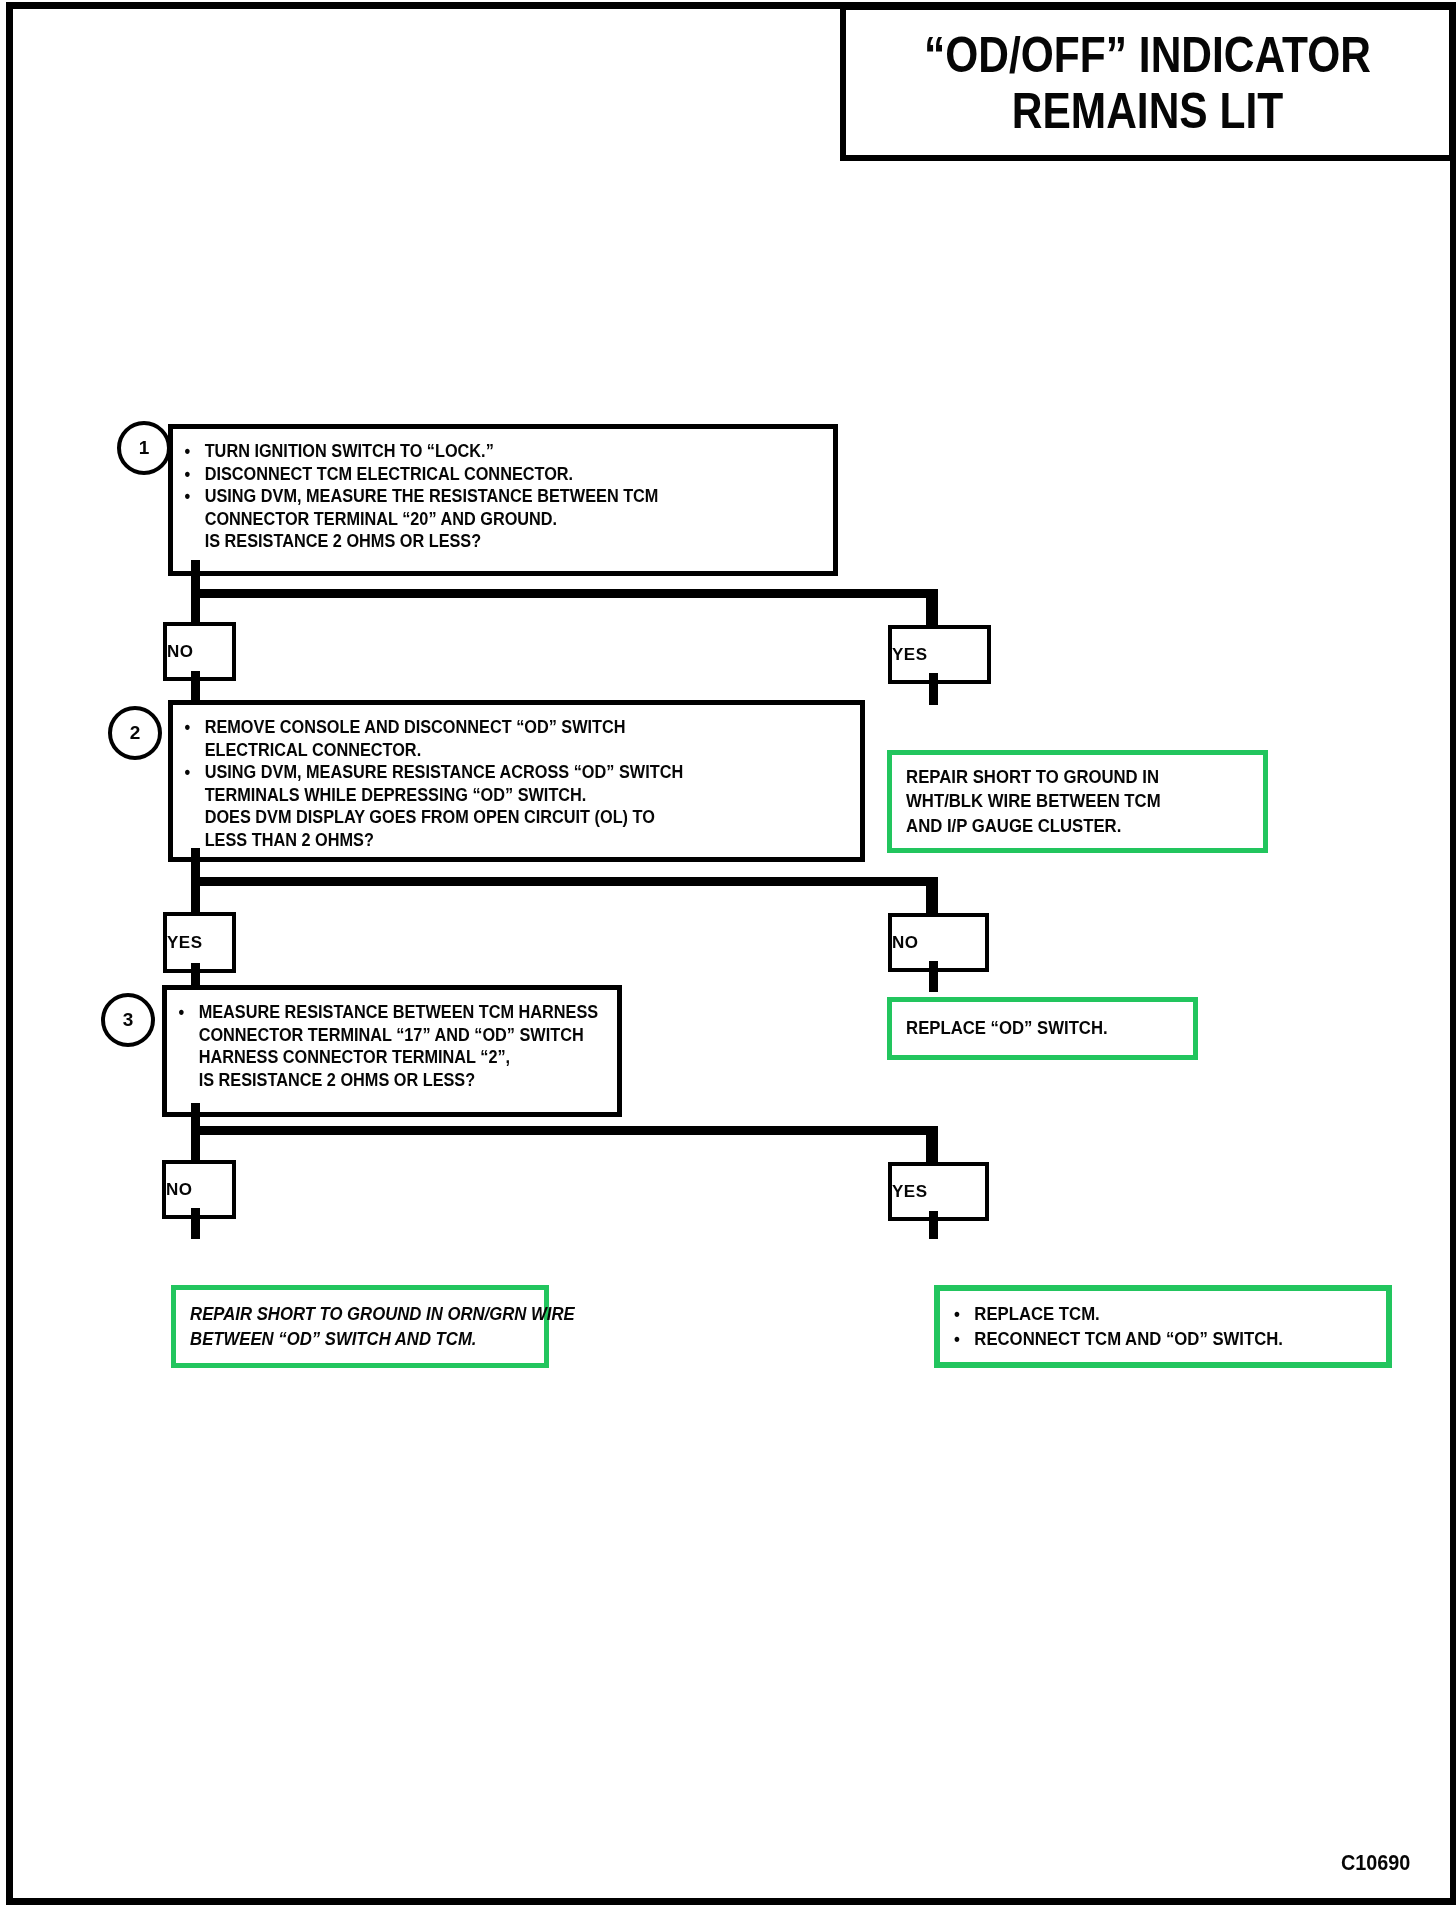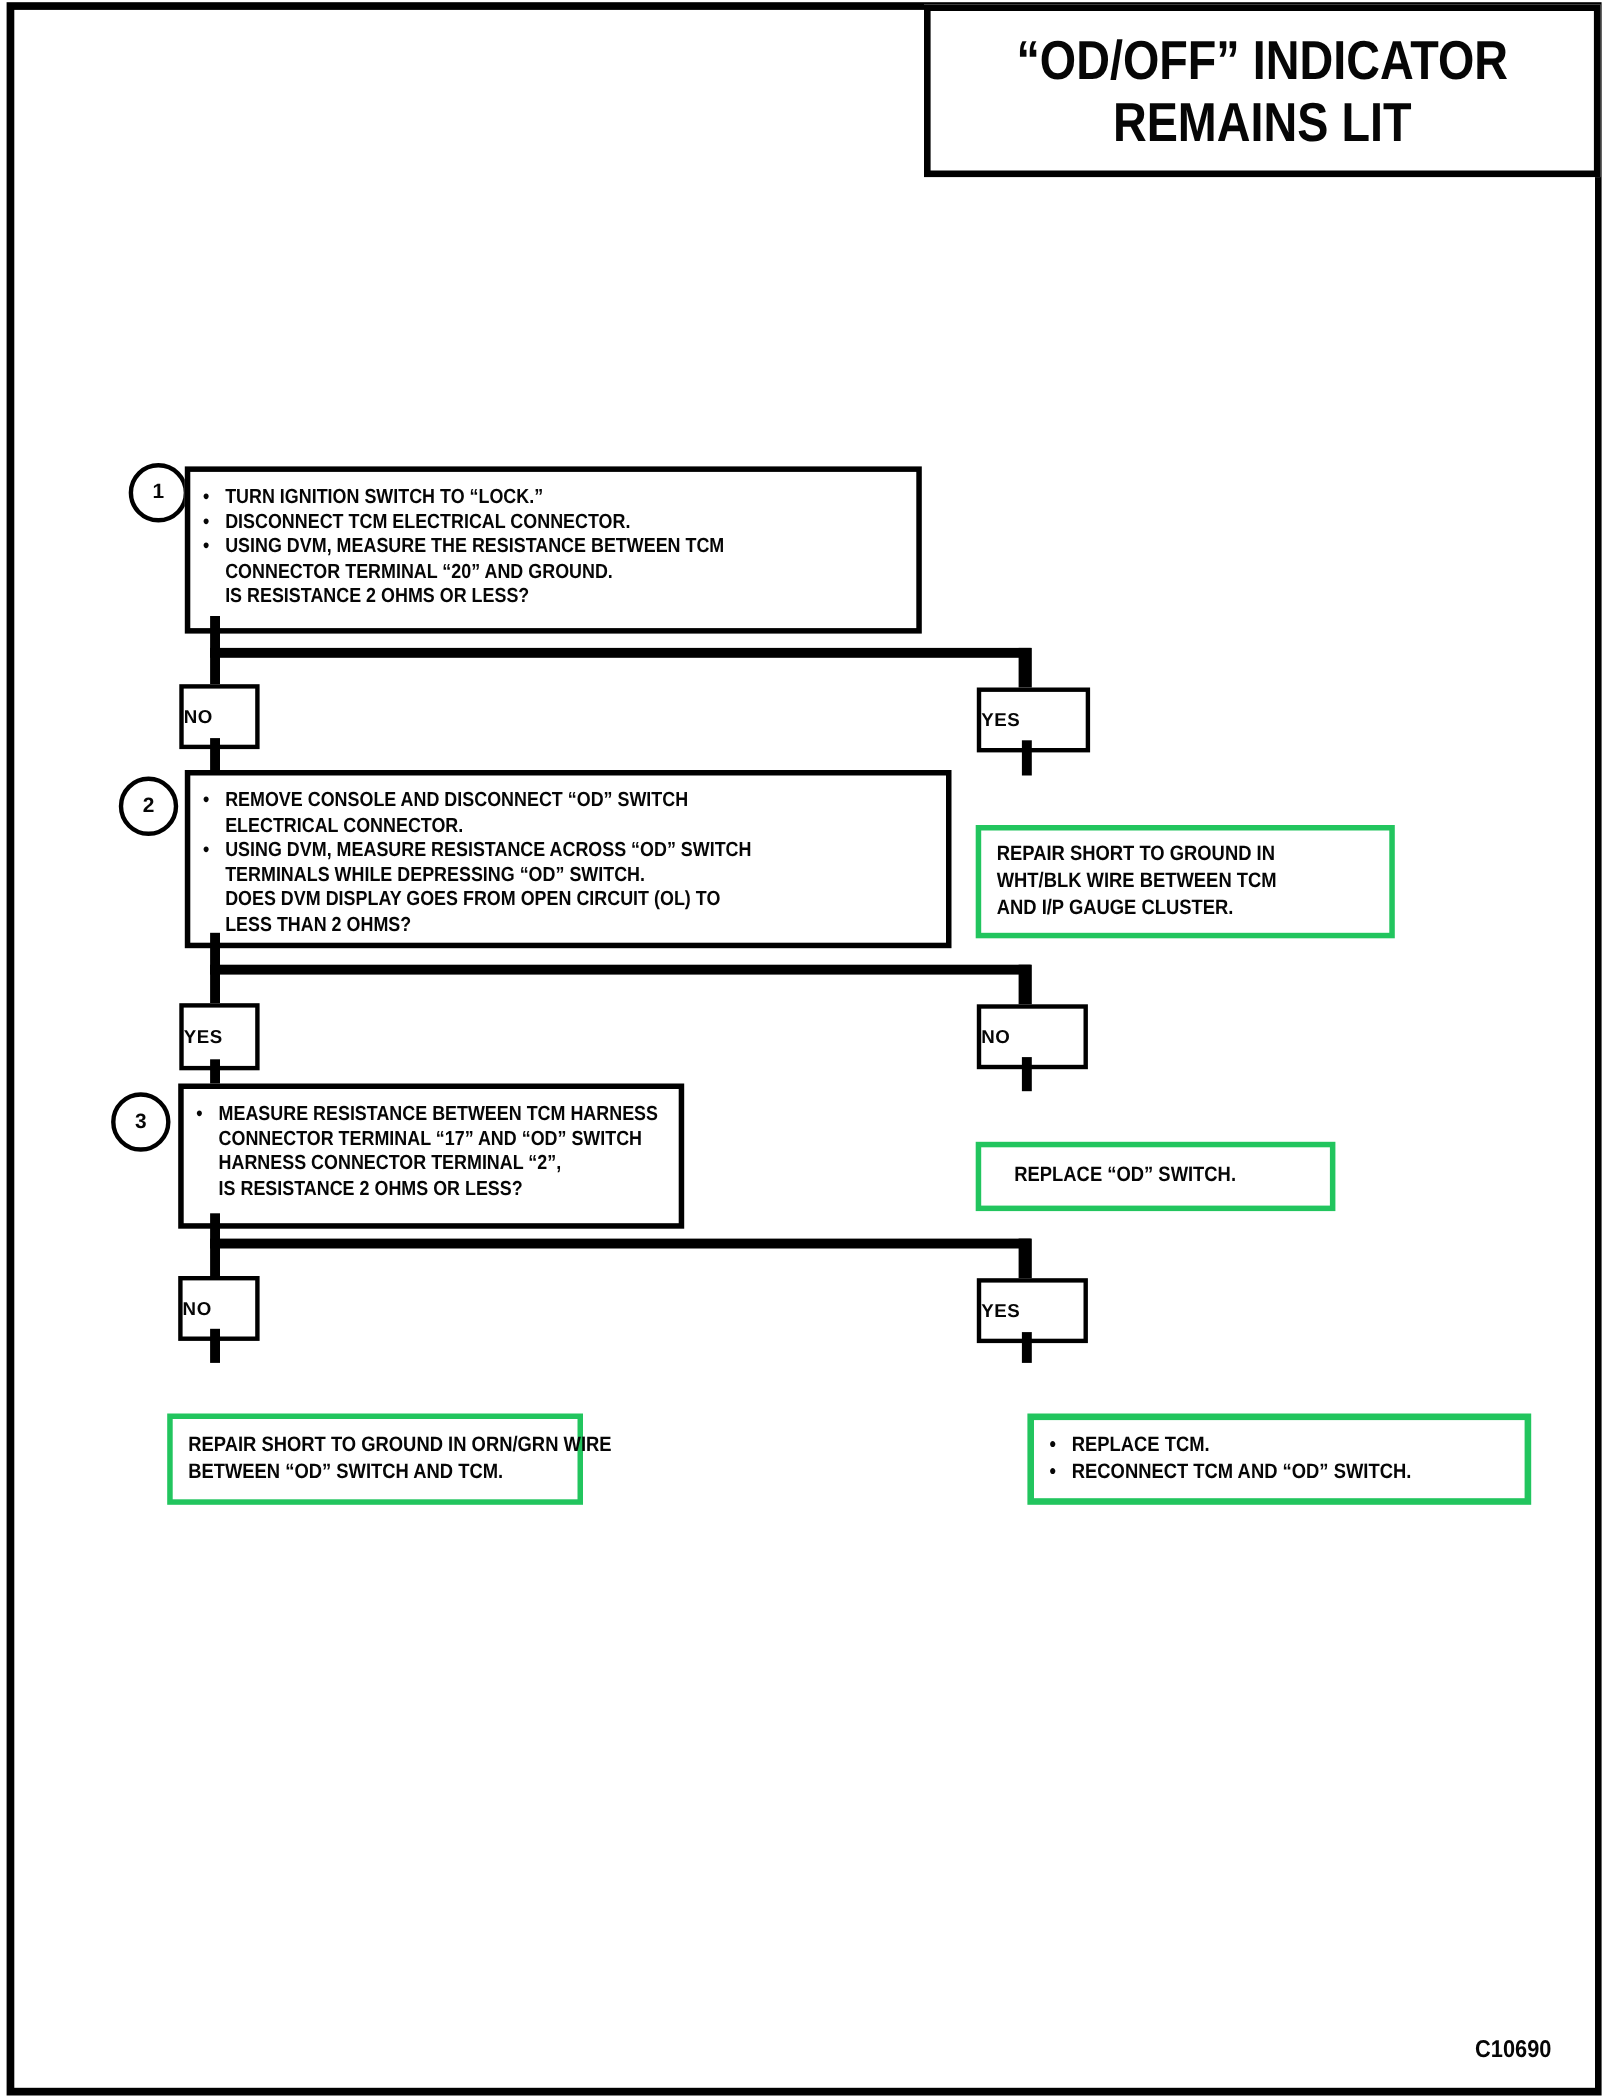--- a/index.html
+++ b/index.html
@@ -151,21 +151,21 @@
 <div class="lbl" style="left:163px; top:912px; width:65px; height:53px;">
   <span>YES</span>
 </div>
 <div class="lbl" style="left:888px; top:913px; width:93px; height:51px;">
   <span>NO</span>
 </div>
 
 <div class="cline" style="left:191px; top:963px; width:9px; height:24px;"></div>
 <div class="cline" style="left:929px; top:961px; width:9px; height:31px;"></div>
 
-<div class="resbox" style="left:887px; top:990px; width:301px; height:53px;padding-left:16px;">
+<div class="resbox" style="left:887px; top:949px; width:301px; height:53px;">
   <div class="res-text">REPLACE “OD” SWITCH.</div>
 </div>
 
 <div class="circle" style="left:101px; top:993px;">
   <span>3</span>
 </div>
 <div class="stepbox" style="left:162px; top:985px; width:450px; height:122px;">
   <div class="step-text">
     <div class="ln">
         <span class="mk">•</span>
@@ -193,21 +193,21 @@
 <div class="lbl" style="left:162px; top:1160px; width:66px; height:51px;">
   <span>NO</span>
 </div>
 <div class="lbl" style="left:888px; top:1162px; width:93px; height:51px;">
   <span>YES</span>
 </div>
 
 <div class="cline" style="left:191px; top:1208px; width:9px; height:31px;"></div>
 <div class="cline" style="left:929px; top:1211px; width:9px; height:28px;"></div>
 
-<div class="resbox" style="left:152px; top:1237px; width:368px; height:73px;">
+<div class="resbox" style="left:171px; top:1237px; width:368px; height:73px;font-style:italic;">
   <div class="res-text">REPAIR SHORT TO GROUND IN ORN/GRN WIRE</div>
   <div class="res-text">BETWEEN “OD” SWITCH AND TCM.</div>
 </div>
 
 <div class="resbox" style="left:934px; top:1237px; width:446px; height:71px; border-width:6px;">
   <div class="res-text">
     <span class="mk" style="display:inline-block;">•</span><span>REPLACE TCM.</span>
   </div>
   <div class="res-text">
     <span class="mk" style="display:inline-block;">•</span><span>RECONNECT TCM AND “OD” SWITCH.</span>

